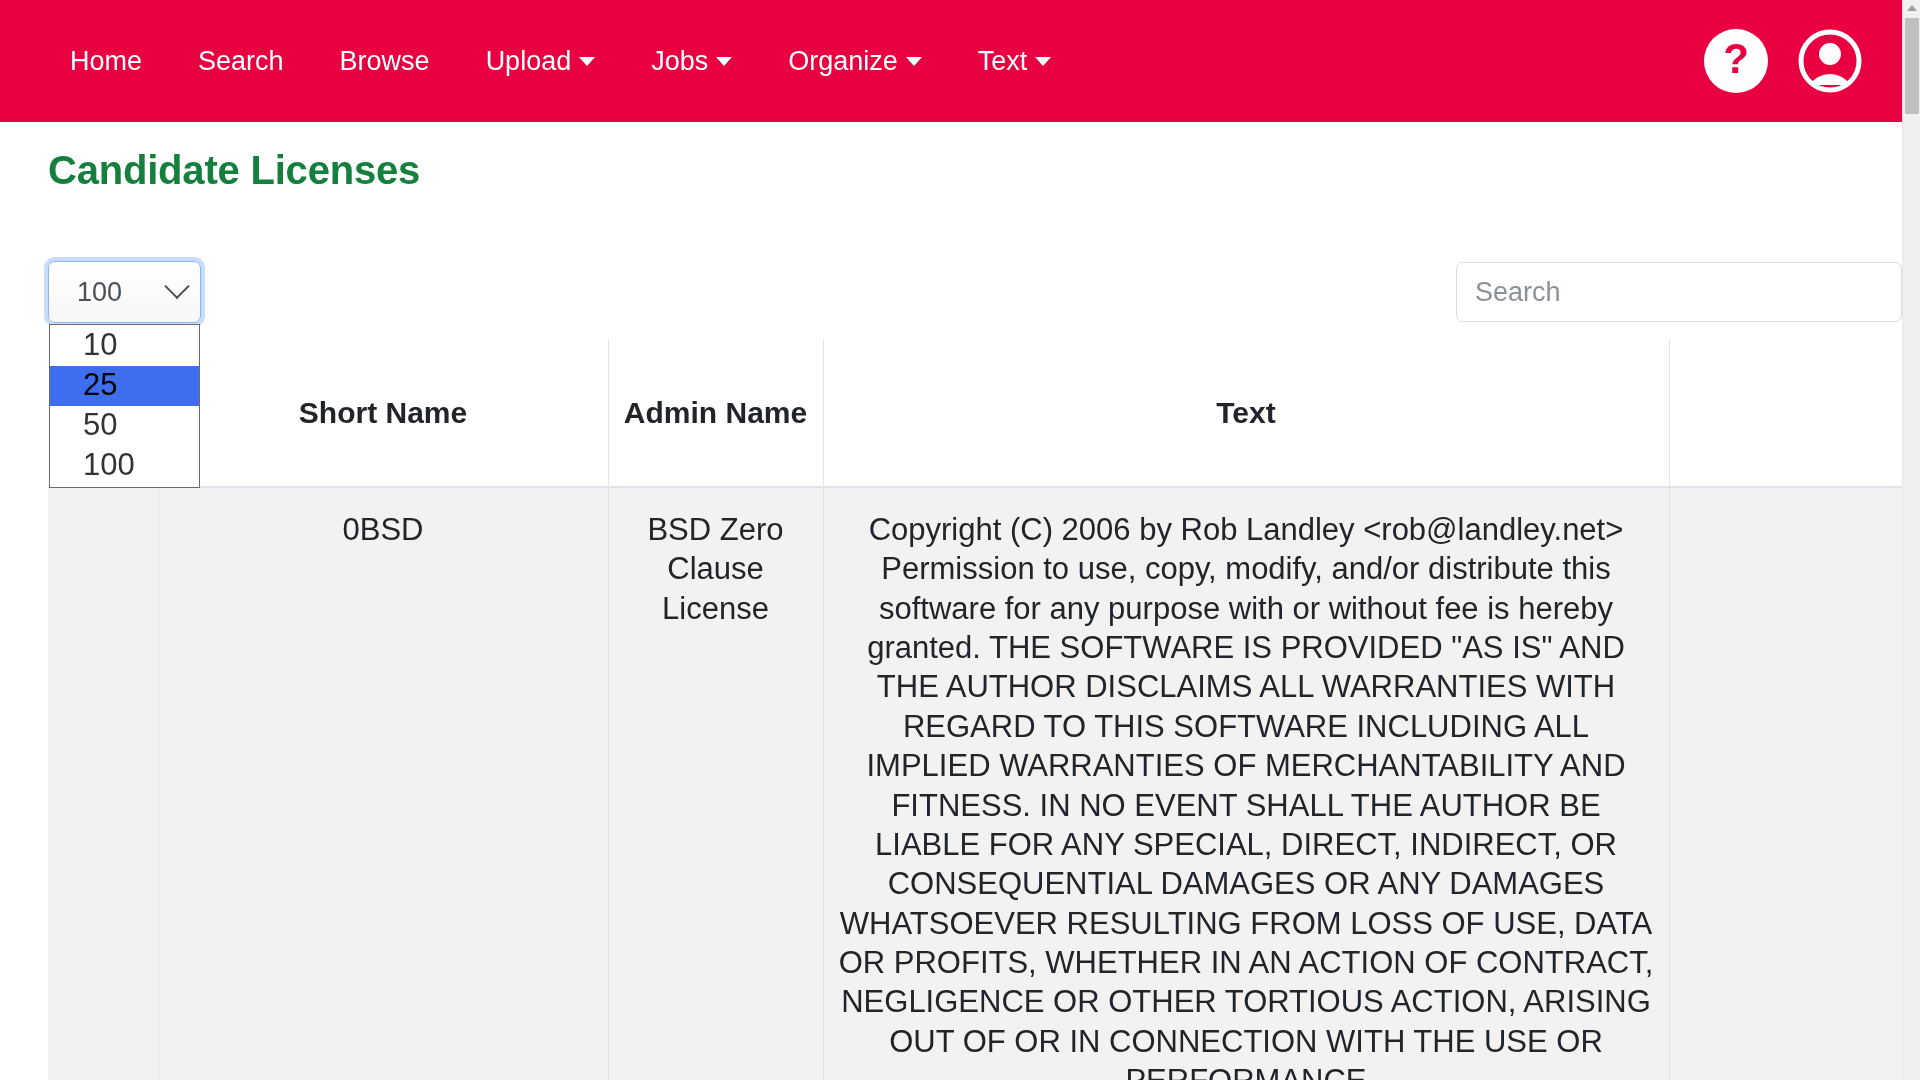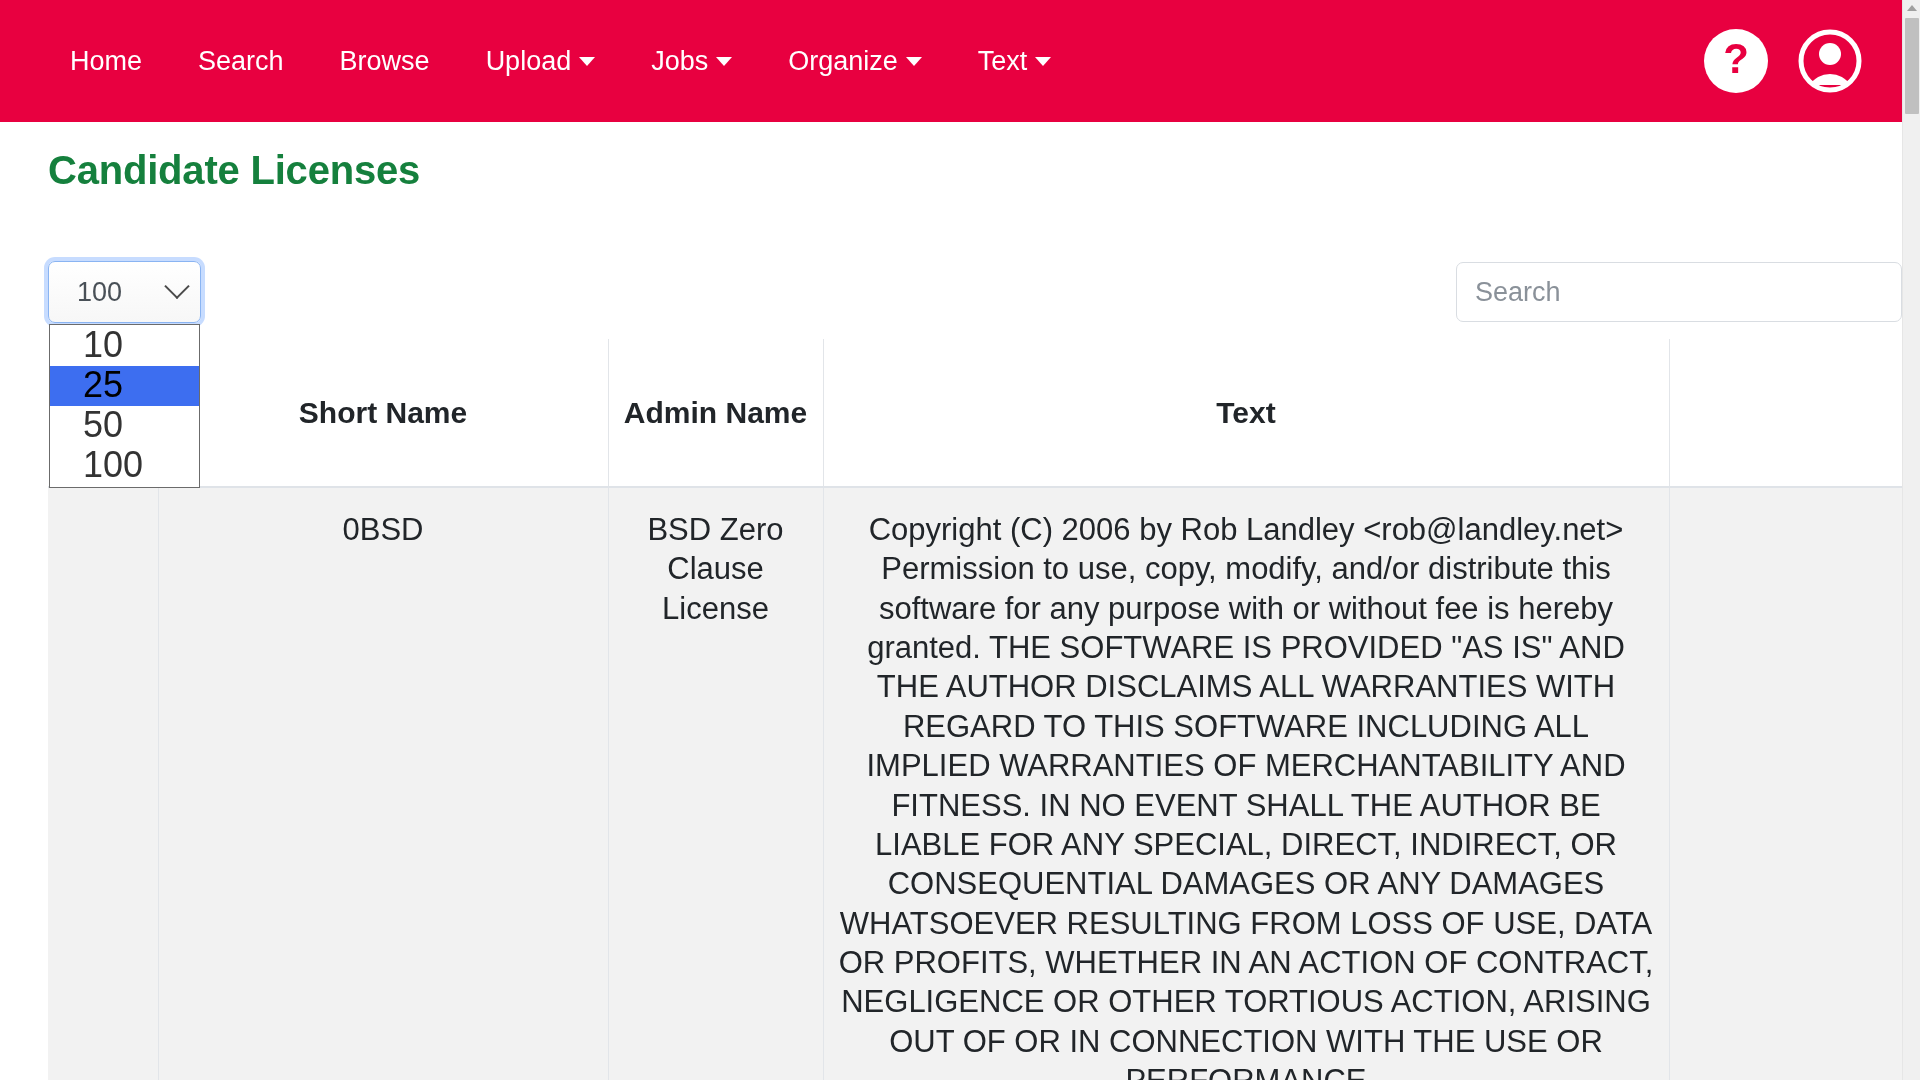--- a/index.html
+++ b/index.html
@@ -152,21 +152,21 @@
     position: absolute;
     top: 63px;
     left: 1px;
     width: 151px;
     background: #ffffff;
     border: 1px solid #6b6b6b;
     z-index: 40;
     padding: 1px 0;
   }
   .select-option {
-    font-size: 36px;
+    font-size: 31px;
     color: #333333;
     padding: 2px 0 4px 33px;
     line-height: 34px;
     cursor: pointer;
     white-space: nowrap;
   }
   .select-option.selected {
     background: #3d6ef0;
     color: #000000;
   }

